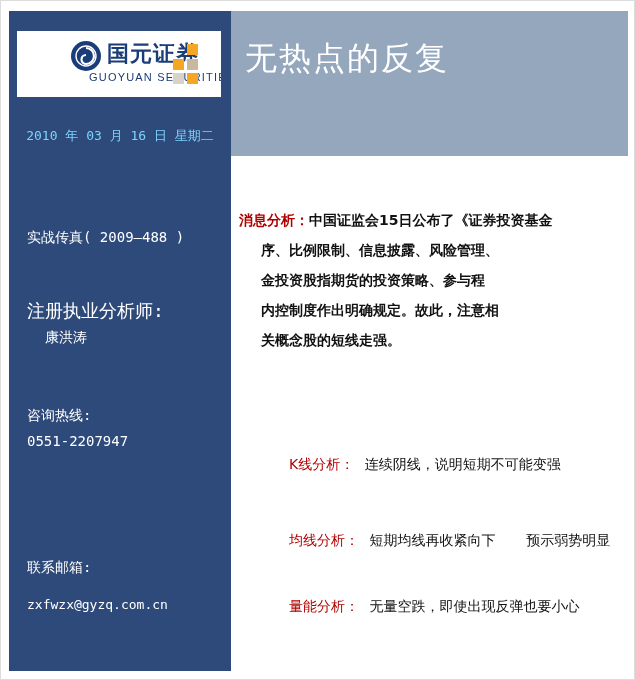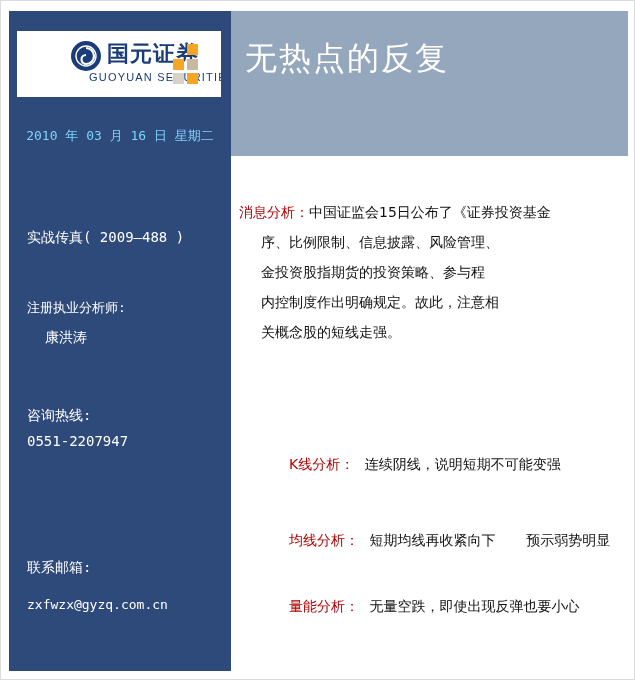--- a/index.html
+++ b/index.html
@@ -113,21 +113,21 @@
     white-space: nowrap;
   }
 
   .left-text {
     position: absolute;
     color: #ffffff;
     font-family: "DejaVu Sans Mono", monospace;
     white-space: nowrap;
   }
   .lt-serial  { left: 18px; top: 218px; font-size: 14px; }
-  .lt-analyst-label { left: 18px; top: 288px; font-size: 13px; }
+  .lt-analyst-label { left: 18px; top: 288px; font-size: 18px; }
   .lt-analyst-name  { left: 36px; top: 318px; font-size: 14px; }
   .lt-hotline-label { left: 18px; top: 396px; font-size: 14px; }
   .lt-hotline-num   { left: 18px; top: 422px; font-size: 14px; }
   .lt-email-label   { left: 18px; top: 548px; font-size: 14px; }
   .lt-email-addr    { left: 18px; top: 586px; font-size: 13px; }
 
   
   .header-band {
     position: absolute;
     left: 230px;
@@ -193,22 +193,23 @@
   }
   .sec-body {
     color: #111111;
     font-size: 14px;
     font-family: "DejaVu Sans", sans-serif;
   }
 
   .news-block {
     position: absolute;
     left: 0;
-    top: 0;
+    top: 8px;
     width: 390px;
+    font-weight: bold;
   }
   .news-first-line {
     display: block;
     line-height: 30px;
     white-space: nowrap;
   }
   .news-rest {
     display: block;
     margin-left: 22px;
     line-height: 30px;

